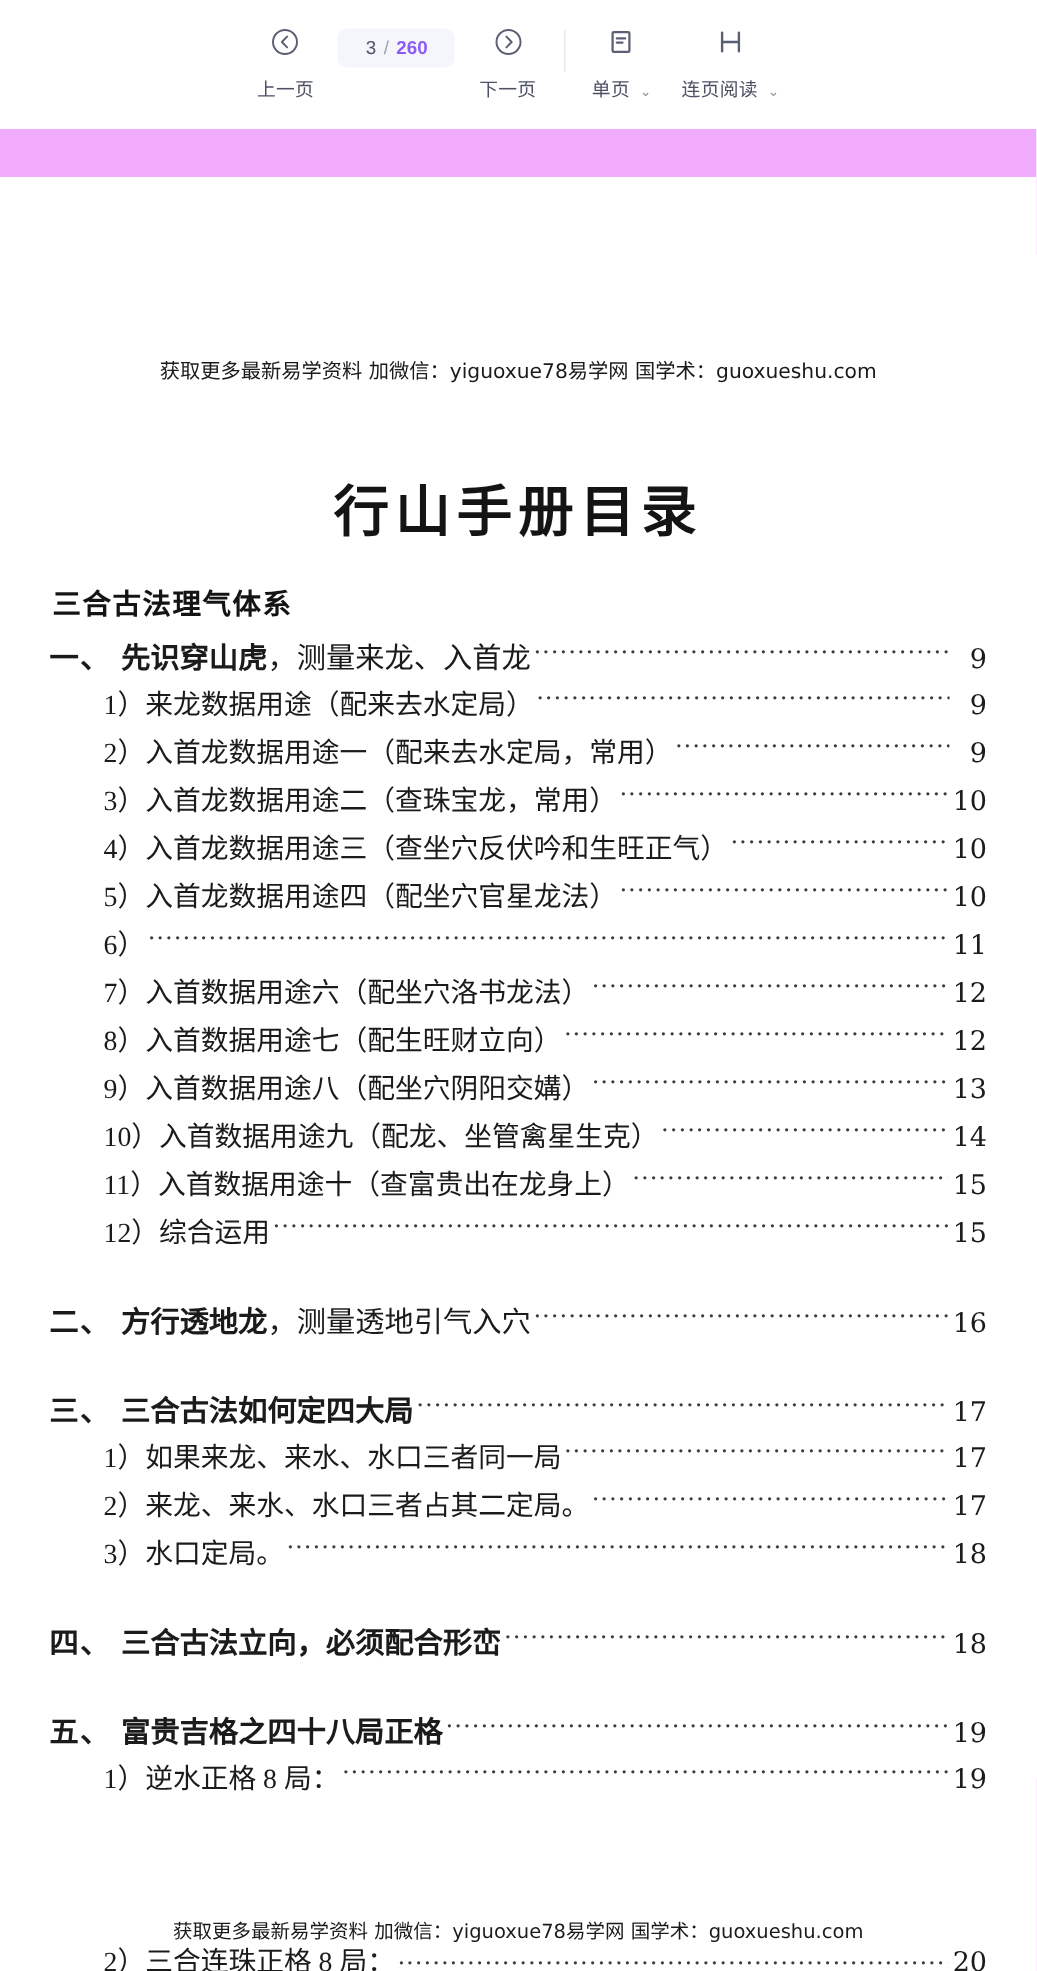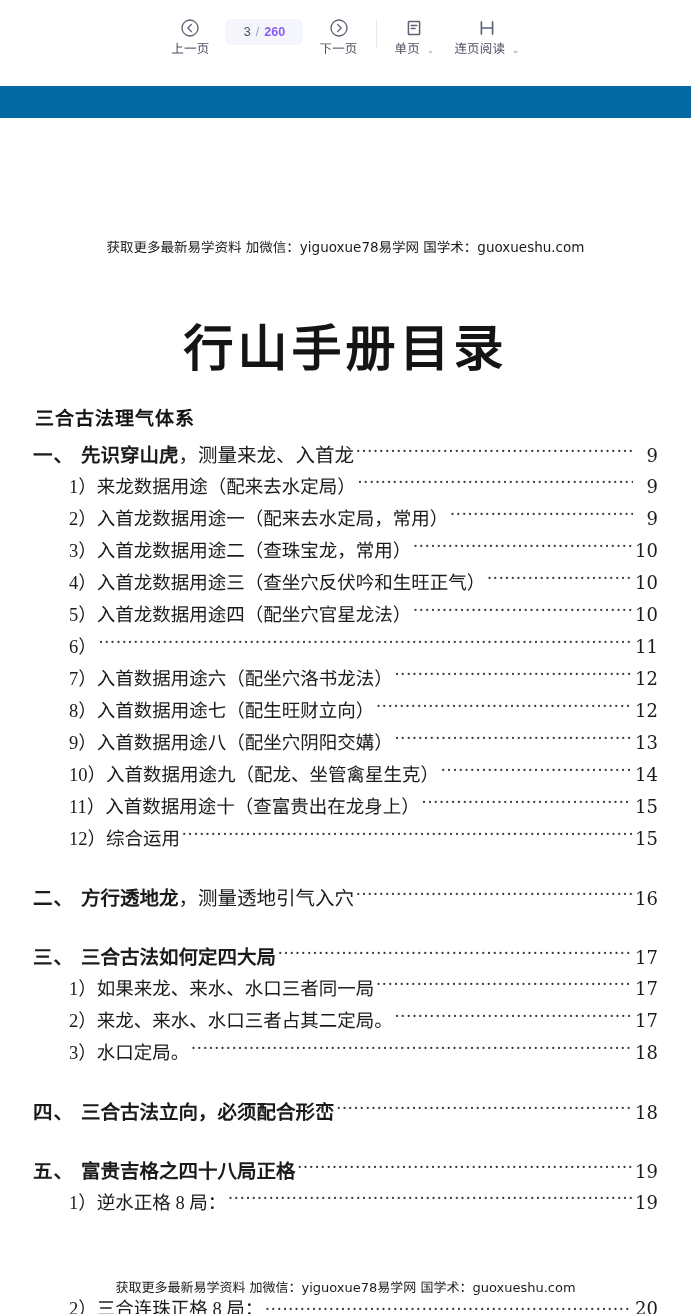--- a/index.html
+++ b/index.html
@@ -31,21 +31,21 @@
     justify-content: center;
     gap: 0px;
     padding-top: 16px;
   }
 
   .tb-btn {
     display: flex;
     flex-direction: column;
     align-items: center;
     justify-content: flex-start;
-    gap: 3px;
+    gap: 14px;
     padding: 2px 10px;
     cursor: pointer;
     color: #5a5f73;
     font-family: "Liberation Sans", sans-serif;
     border-radius: 6px;
     min-width: 52px;
   }
 
   .tb-label {
     font-size: 12.5px;
@@ -86,21 +86,21 @@
     align-self: flex-start;
   }
 
   .caret { font-size: 9px; margin-left: 3px; color: #8b90a3; }
 
   
   .page-scroll {
     position: relative;
     width: 691px;
     height: 1228px;
-    background: #0369a1;
+    background: #f0abfc;
     overflow: hidden;
     padding-left: 20px;
   }
 
   .paper {
     position: absolute;
     top: 32px;
     left: 0;
     width: 691px;
     background: #ffffff;
@@ -117,21 +117,21 @@
     text-align: center;
     letter-spacing: 0px;
     padding-top: 118px;
     white-space: nowrap;
   }
 
   .doc-title {
     text-align: center;
     font-family: "DejaVu Serif", "Liberation Serif", serif;
     font-weight: 700;
-    font-size: 50px;
+    font-size: 37px;
     line-height: 1.2;
     color: #141414;
     letter-spacing: 4px;
     margin-top: 63px;
   }
 
   .sec-title {
     font-family: "DejaVu Serif", "Liberation Serif", serif;
     font-weight: 700;
     font-size: 19px;

